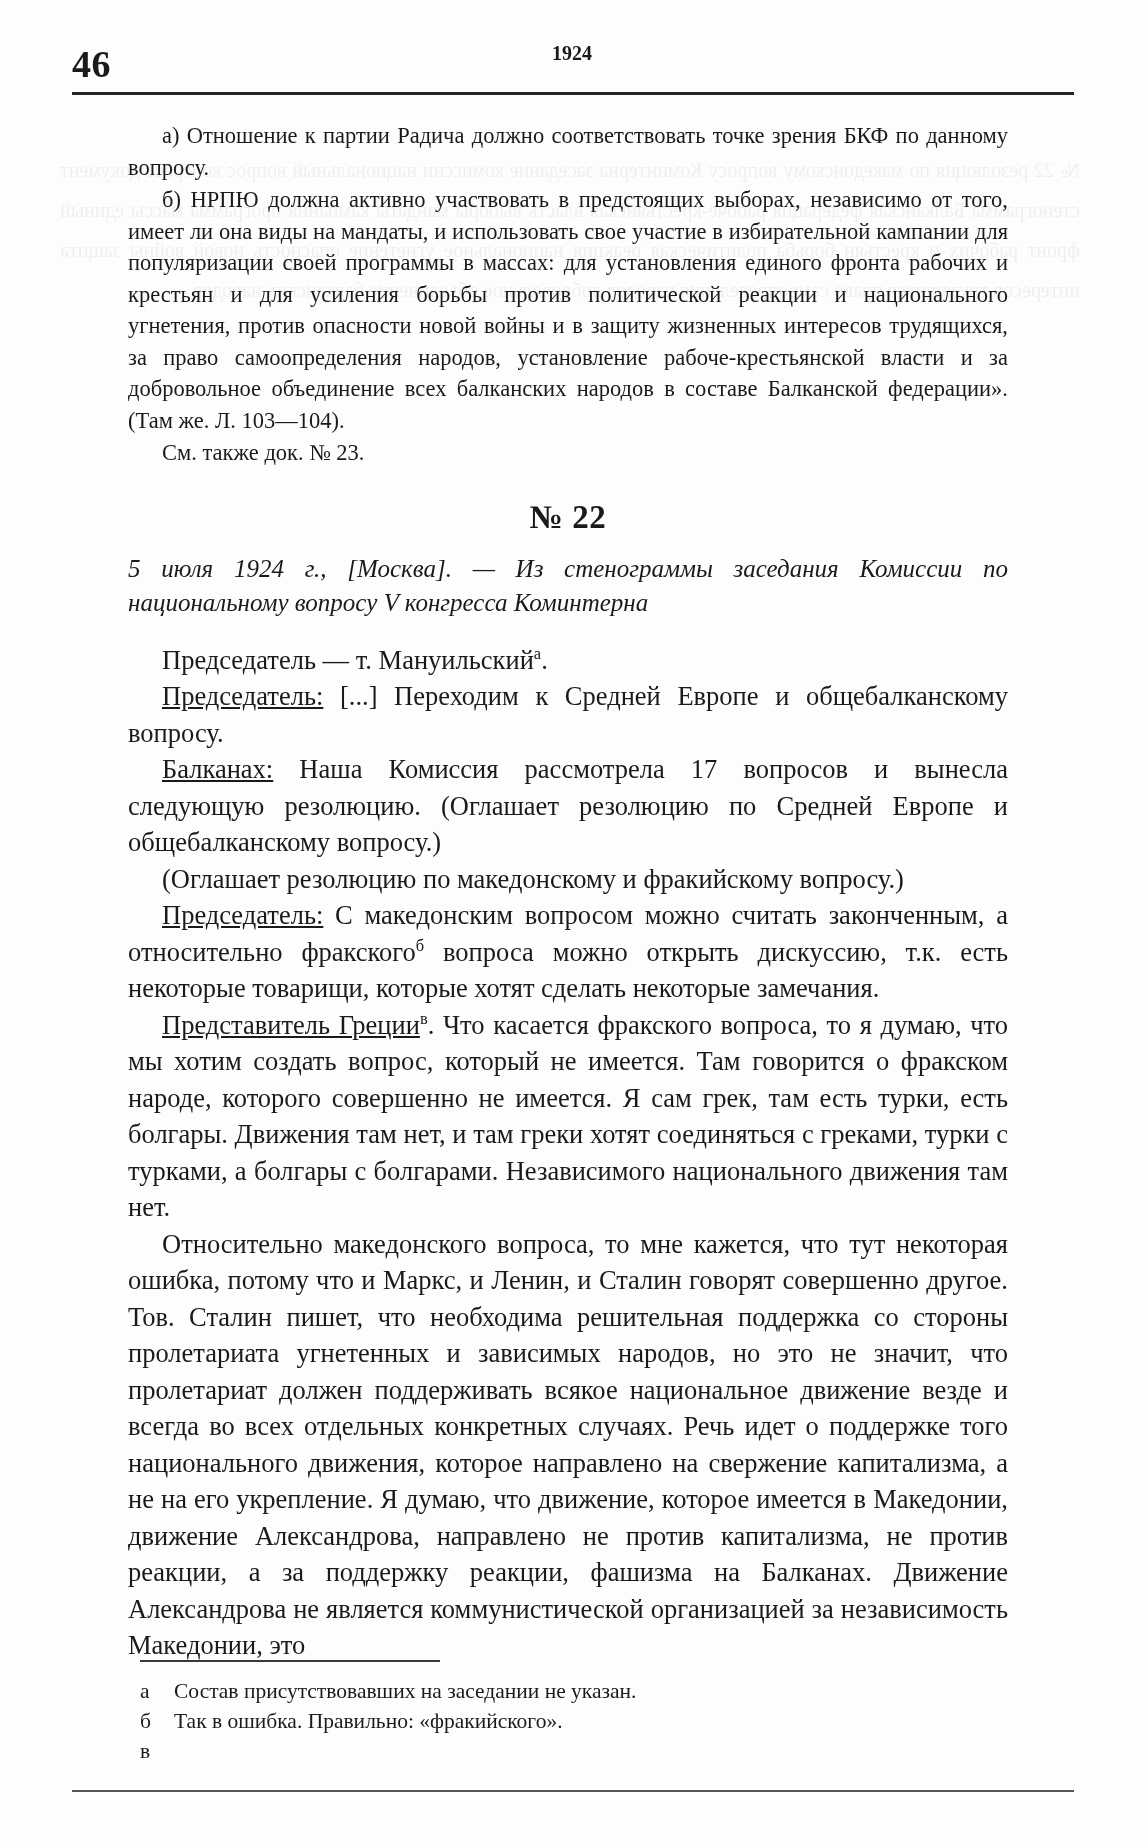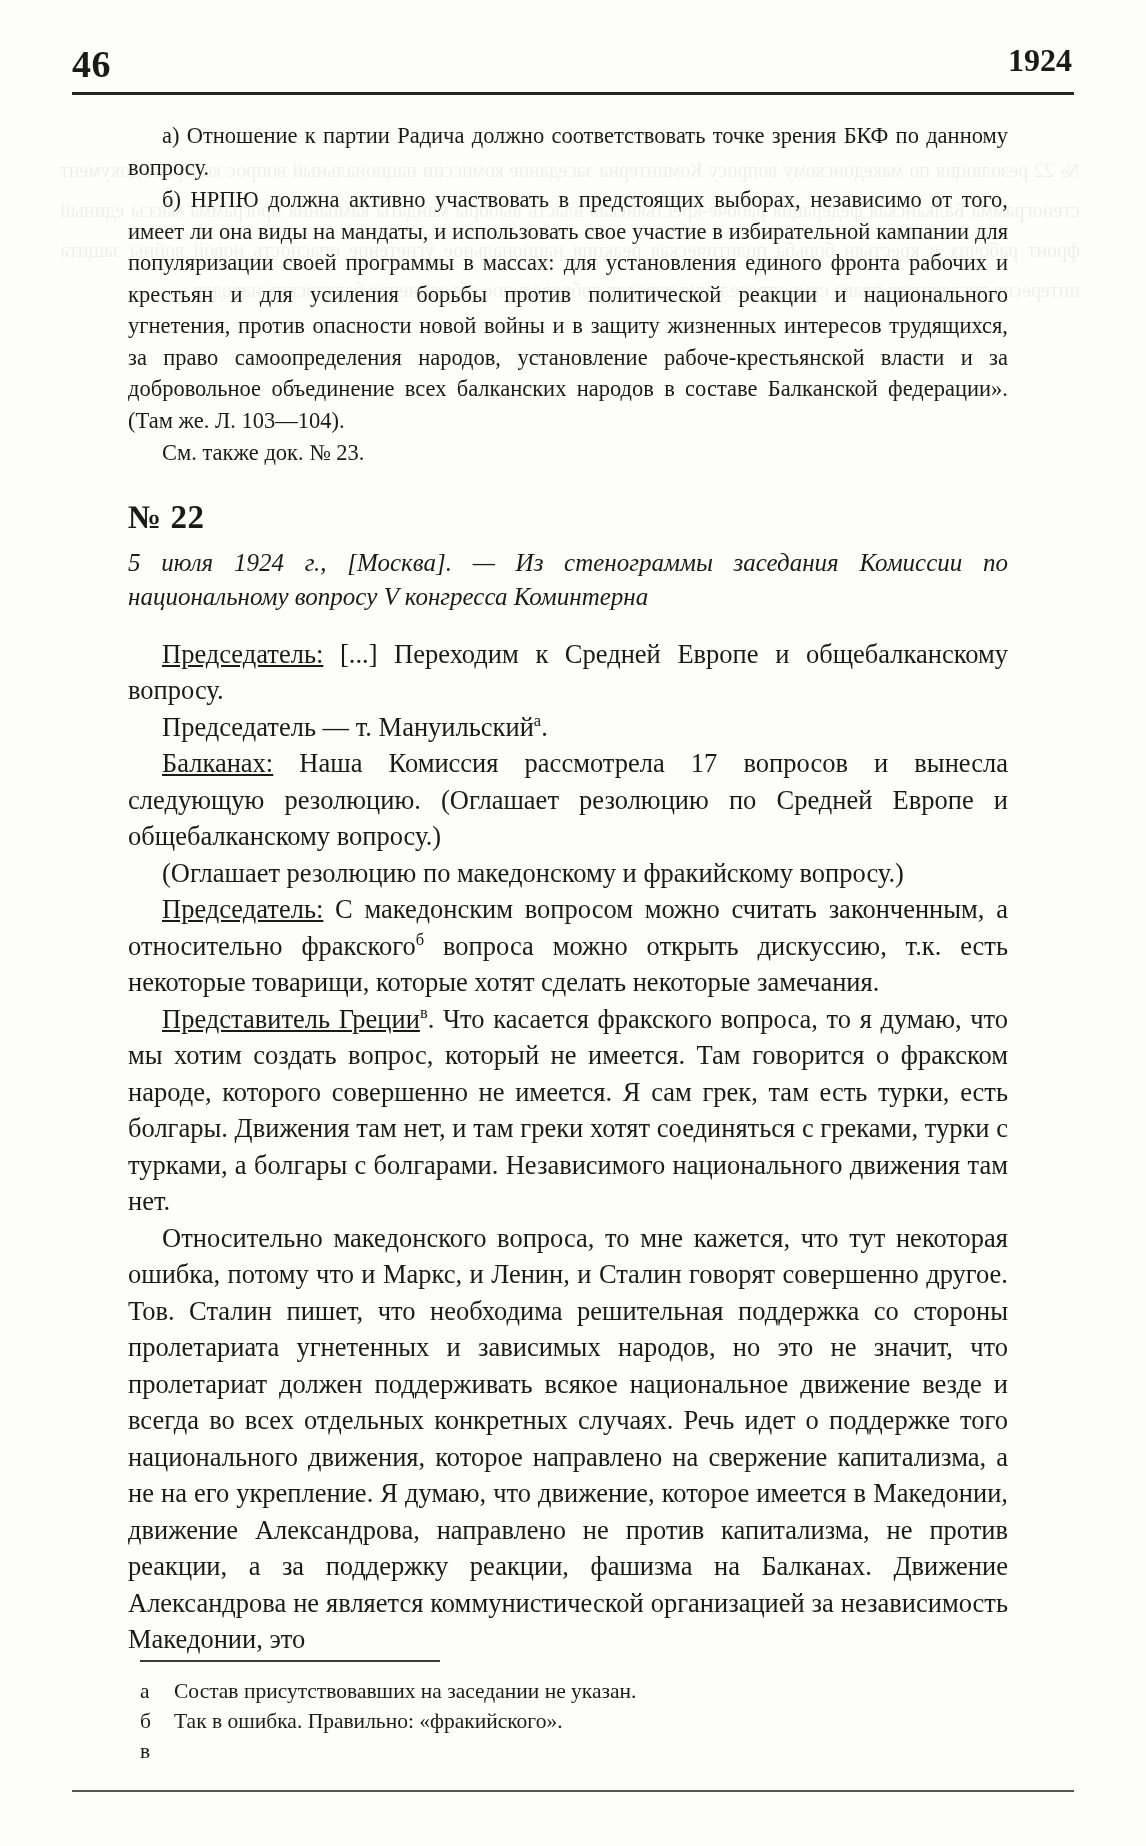--- a/index.html
+++ b/index.html
@@ -54,22 +54,22 @@
     top: 0;
     font-size: 38px;
     font-weight: bold;
     letter-spacing: 0.5px;
   }
   .running-title {
     position: absolute;
     left: 0;
     top: 0;
     width: 1000px;
-    text-align: right;
-    font-size: 32px;
+    text-align: center;
+    font-size: 20px;
     font-weight: bold;
   }
   .rule {
     position: absolute;
     left: 72px;
     top: 92px;
     width: 1002px;
     height: 3px;
     background: #262626;
   }
@@ -88,24 +88,24 @@
     line-height: 33px;
   }
   .small-block p {
     font-size: 22.5px;
     line-height: 31.5px;
   }
   .ind { text-indent: 34px; }
   .tight { margin-top: 1px; }
 
   .doc-number {
-    text-align: left;
+    text-align: center;
     font-size: 33px;
     font-weight: bold;
-    margin: 30px 0 10px 0;
+    margin: 30px 0 16px 0;
     letter-spacing: 0.5px;
   }
   .dateline {
     font-style: italic;
     font-size: 25px;
     line-height: 34px;
     text-align: justify;
     margin-bottom: 22px;
   }
   .main-block p {
@@ -176,25 +176,25 @@
       <p class="ind tight">См. также док. № 23.</p>
     </div>
 
     <div class="doc-number">№ 22</div>
 
     <div class="dateline">5 июля 1924 г., [Москва]. — Из стенограммы заседания Комиссии по национальному вопросу V конгресса Коминтерна</div>
 
     <div class="main-block">
 
       <p class="firstline">
+        <span>Председатель — т. Мануильский</span><sup>а</sup><span>.</span>
+      </p>
+
+      <p class="firstline">
         <span class="u">Председатель:</span><span> [...] Переходим к Средней Европе и общебалканскому вопросу.</span>
-      </p>
-
-      <p class="firstline">
-        <span>Председатель — т. Мануильский</span><sup>а</sup><span>.</span>
       </p>
 
       <p class="firstline">
         <span class="u">Балканах:</span><span> Наша Комиссия рассмотрела 17 вопросов и вынесла следующую резолюцию. (Оглашает резолюцию по Средней Европе и общебалканскому вопросу.)</span>
       </p>
 
       <p class="firstline">
         <span>(Оглашает резолюцию по македонскому и фракийскому вопросу.)</span>
       </p>
 

